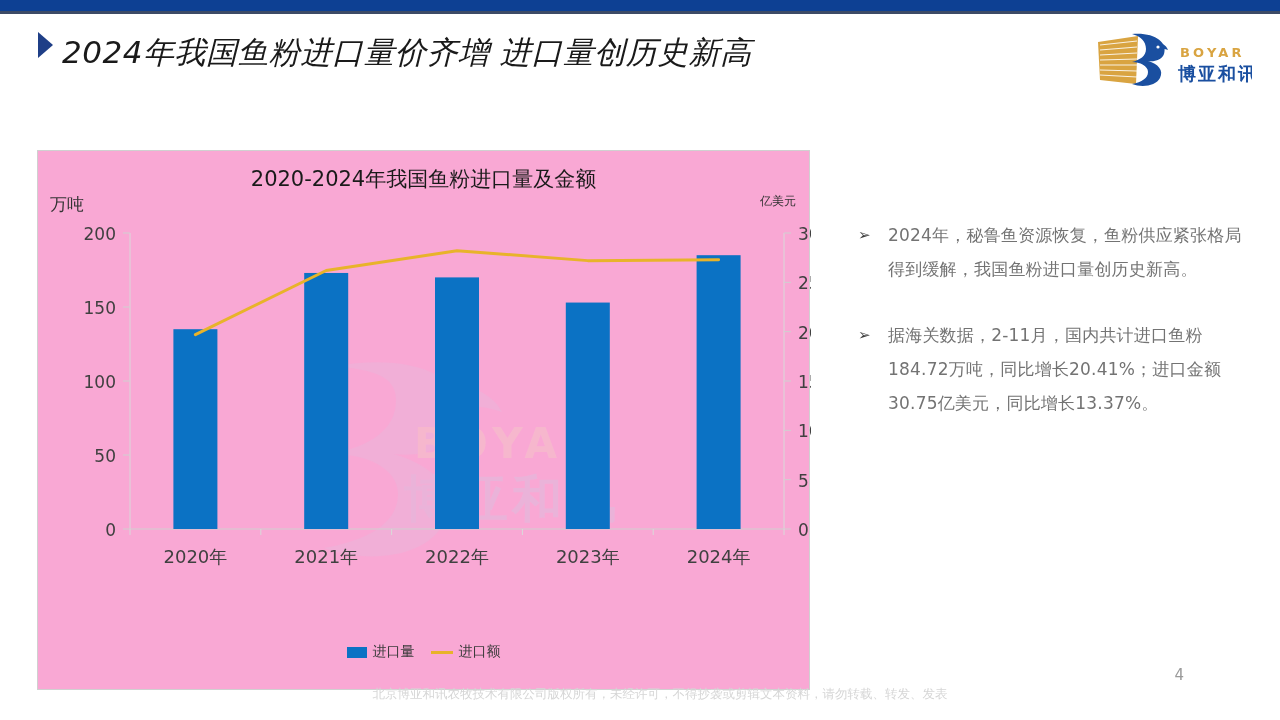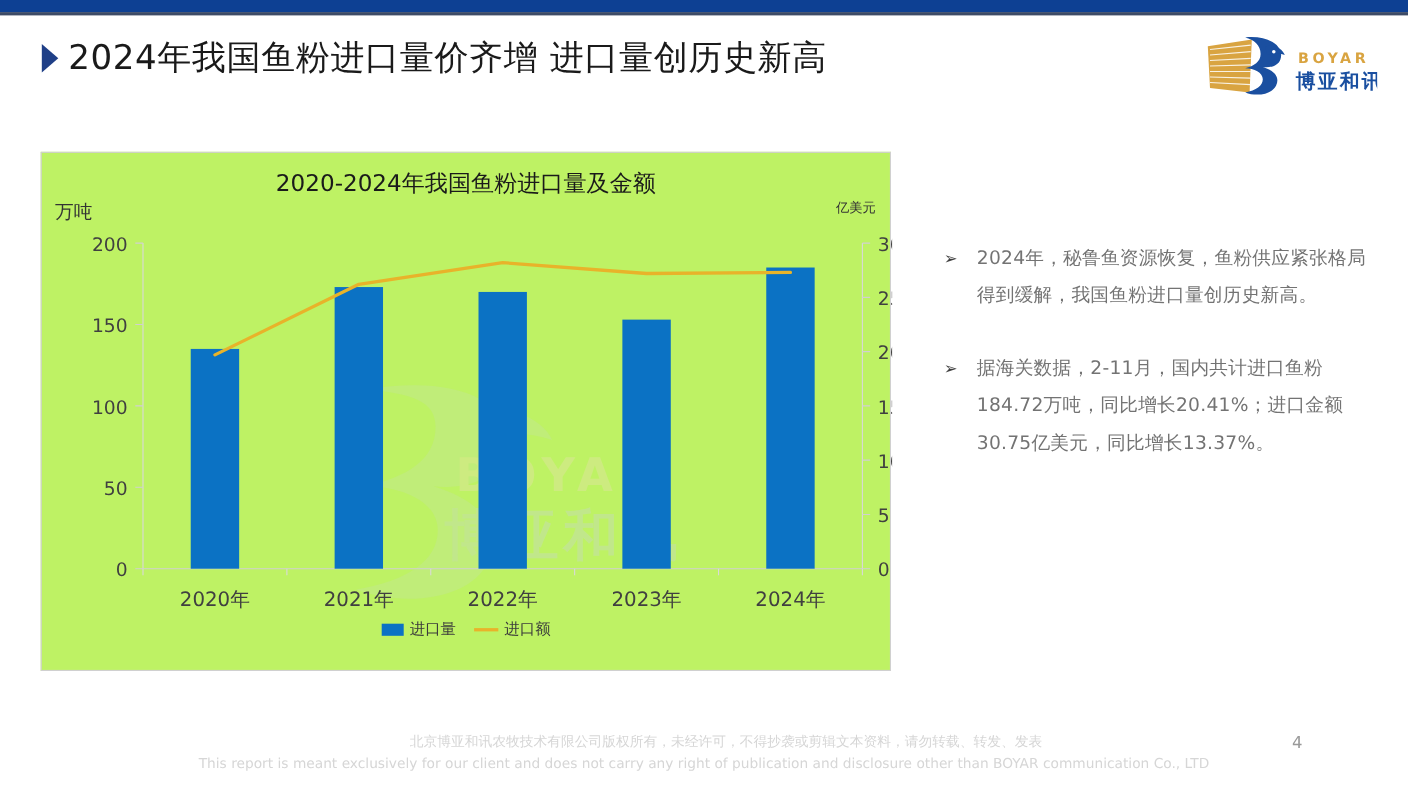--- a/index.html
+++ b/index.html
@@ -10,33 +10,33 @@
     overflow:hidden;
     position:relative;
   }
   .slide{position:absolute;inset:0;background:#fff;}
 
   
   .topbar{position:absolute;left:0;top:0;width:1280px;height:11px;background:#0d4093;}
   .topbar-shadow{position:absolute;left:0;top:11px;width:1280px;height:3px;background:#1b2b4b;opacity:.85;}
 
   
-  .title-row{position:absolute;left:38px;top:32px;display:flex;align-items:center;}
+  .title-row{position:absolute;left:38px;top:32px;display:flex;font-style:italic;}
   .tri{width:0;height:0;border-top:13px solid transparent;border-bottom:13px solid transparent;
        border-left:15px solid #1f3f87;margin-right:9px;}
   .title-text{font-size:31px;color:#1a1a1a;letter-spacing:.5px;white-space:nowrap;
               font-family:"DejaVu Sans","Liberation Sans",sans-serif;font-weight:400;}
 
   
   .logo{position:absolute;right:28px;top:28px;width:160px;height:64px;}
   .logo svg{display:block;}
 
   
-  .chart-panel{position:absolute;left:37px;top:138px;width:773px;height:472px;
-               border:1px solid #d0d0d0;background:#bef264;box-sizing:border-box;}
+  .chart-panel{position:absolute;left:37px;top:150px;width:773px;height:540px;
+               border:1px solid #d0d0d0;background:#f9a8d4;box-sizing:border-box;}
   .chart-title{position:absolute;left:0;right:0;top:14px;text-align:center;
                font-size:21px;color:#1a1a1a;font-family:"DejaVu Sans","Liberation Sans",sans-serif;}
   .axis-unit-left{position:absolute;left:12px;top:42px;font-size:17px;color:#333;
                   font-family:"DejaVu Sans","Liberation Sans",sans-serif;}
   .axis-unit-right{position:absolute;right:13px;top:42px;font-size:12px;color:#333;
                    font-family:"DejaVu Sans","Liberation Sans",sans-serif;}
 
   .plot{position:absolute;left:0;top:0;width:773px;height:472px;}
   .plot svg{display:block;}
 
@@ -193,17 +193,16 @@
       <div class="btext">2024年，秘鲁鱼资源恢复，鱼粉供应紧张格局得到缓解，我国鱼粉进口量创历史新高。</div>
     </div>
     <div class="bullet">
       <div class="marker">➢</div>
       <div class="btext">据海关数据，2-11月，国内共计进口鱼粉184.72万吨，同比增长20.41%；进口金额30.75亿美元，同比增长13.37%。</div>
     </div>
   </div>
 
   <div class="footer">
     <div class="cn">北京博亚和讯农牧技术有限公司版权所有，未经许可，不得抄袭或剪辑文本资料，请勿转载、转发、发表</div>
-    <div class="en">This report is meant exclusively for our client and does not carry any right of publication and disclosure other than BOYAR communication Co., LTD</div>
   </div>
   <div class="pageno">4</div>
 
 </div>
 
 </body></html>

